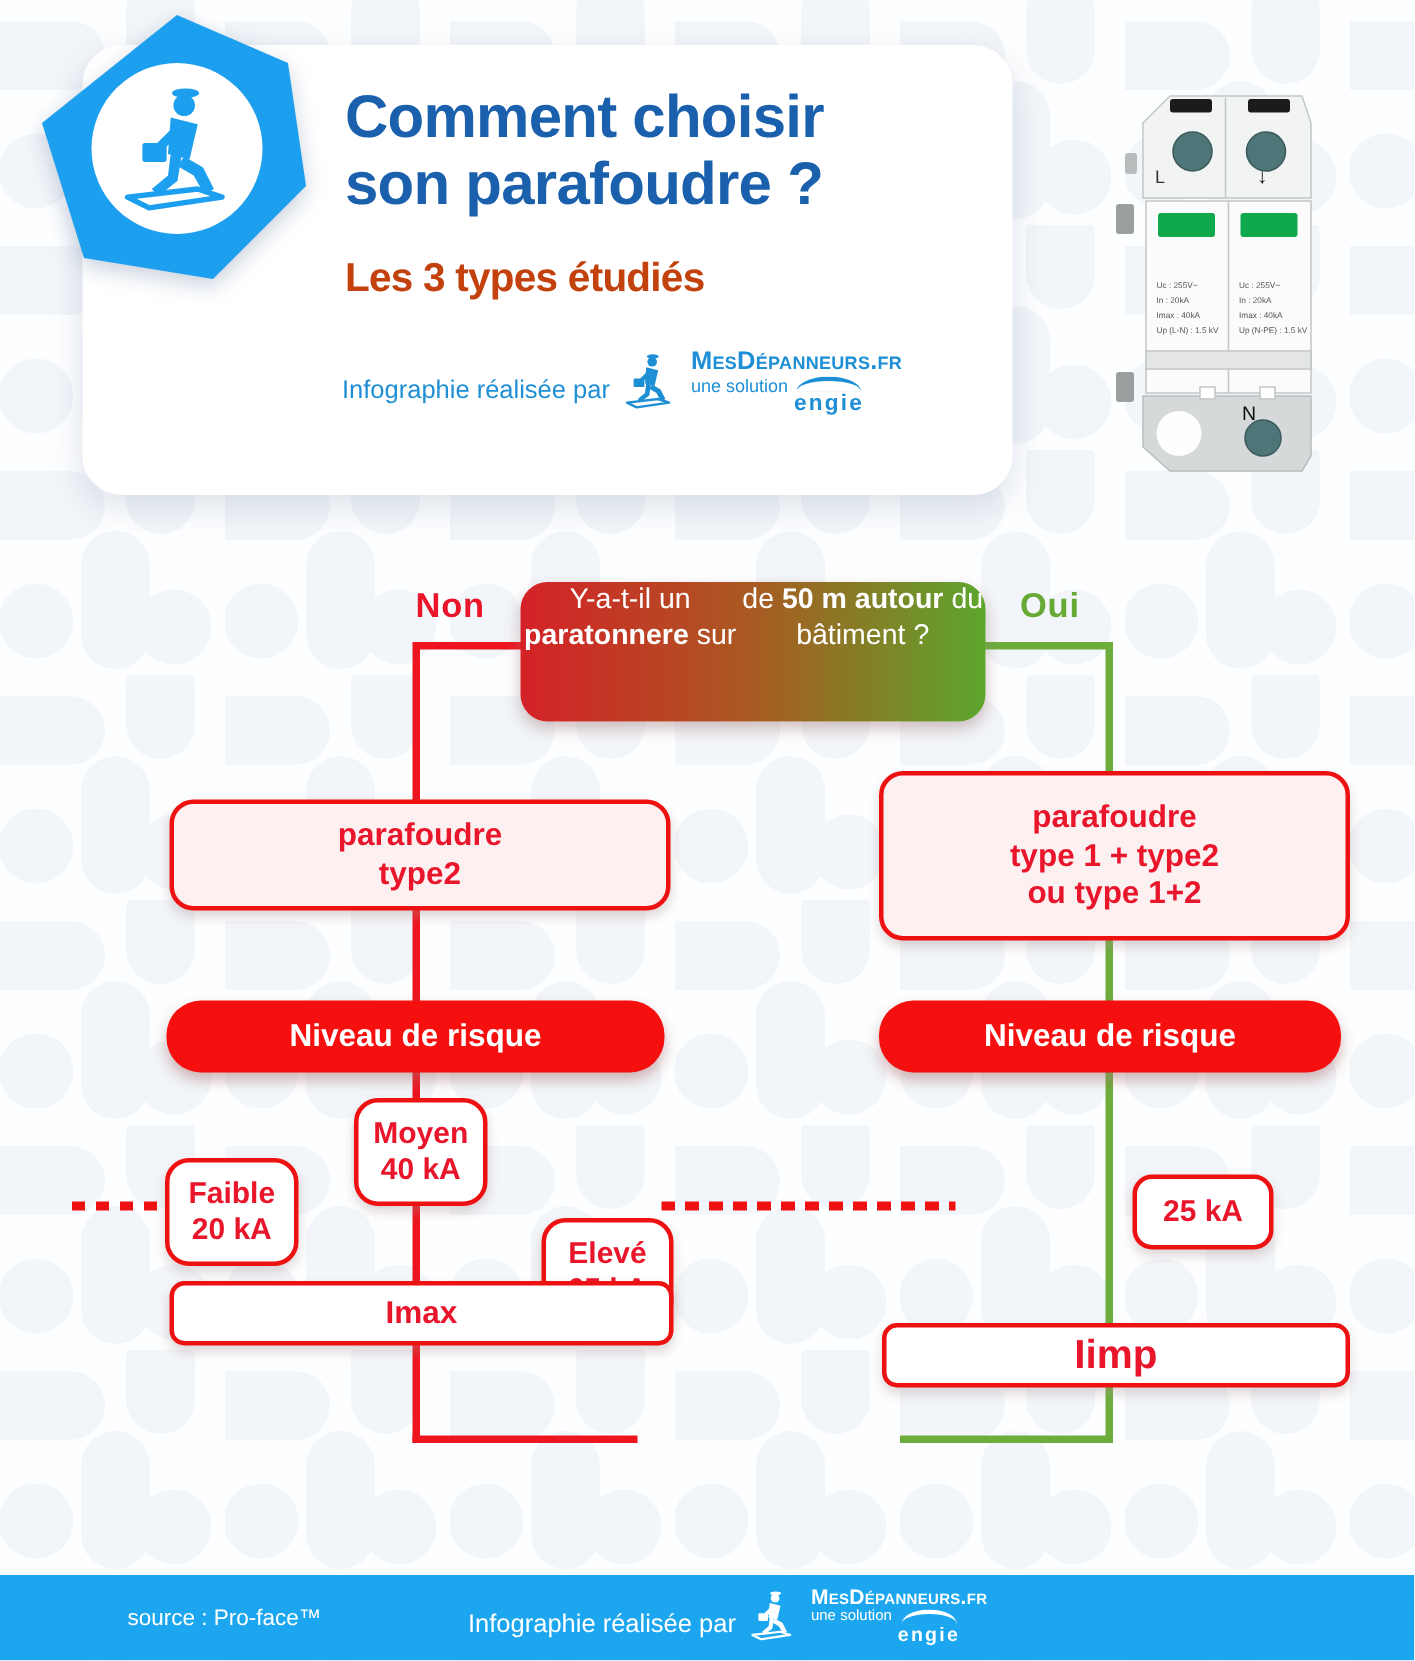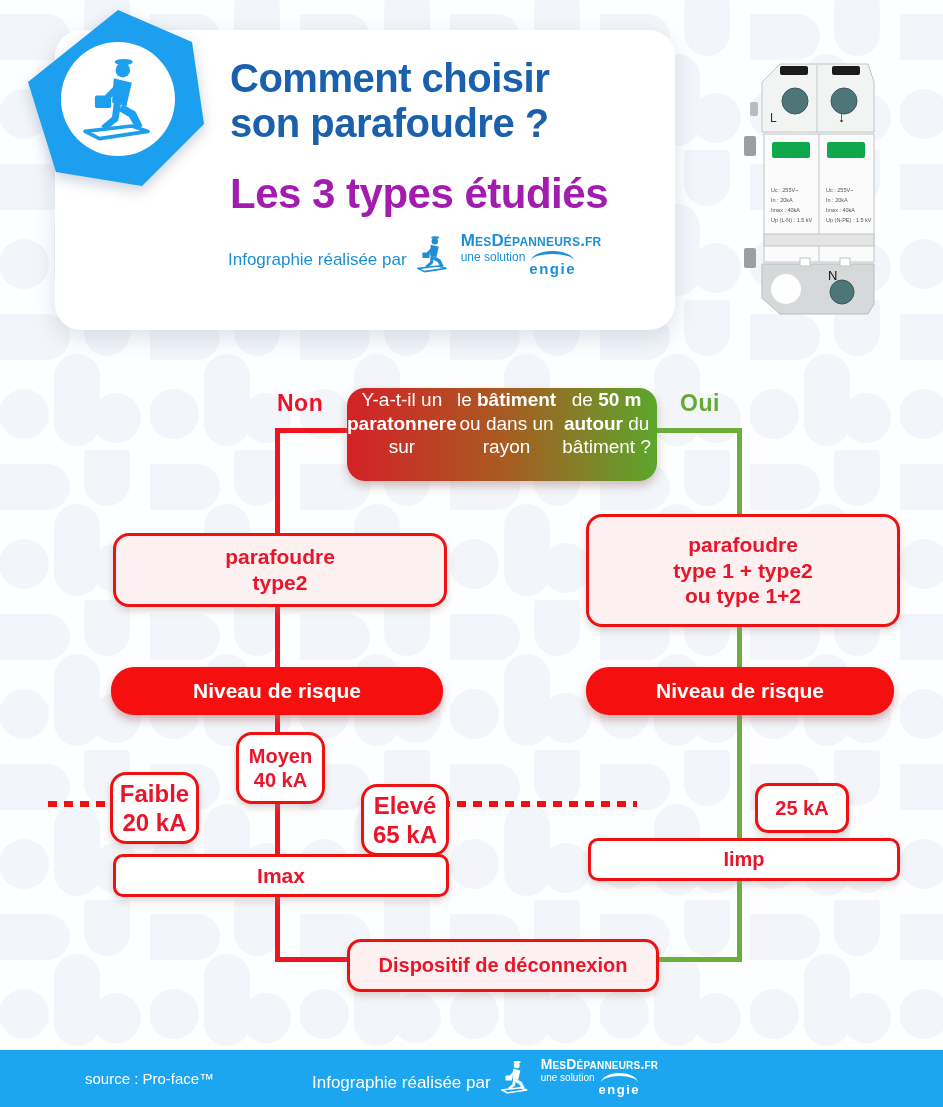--- a/index.html
+++ b/index.html
@@ -2,21 +2,21 @@
 <html><head>
 <meta charset="utf-8">
 <style>
   html,body{margin:0;padding:0;background:#fff;}
   .canvas{position:relative;width:943px;height:1107px;overflow:hidden;
           font-family:"Liberation Sans",sans-serif;background:#fdfeff;}
   .abs{position:absolute;}
   
   .header-card{background:#fff;border-radius:26px;box-shadow:0 8px 22px rgba(140,155,180,.28);}
   .title{font-weight:bold;font-size:40px;line-height:1.13;letter-spacing:-0.5px;color:#1a60ac;}
-  .subtitle{font-weight:bold;font-size:42px;letter-spacing:-0.5px;color:#a21caf;}
+  .subtitle{font-weight:bold;font-size:27px;letter-spacing:-0.5px;color:#c2410c;}
   .credit-row{display:flex;align-items:center;gap:7px;color:#1e8fd5;}
   .credit-prefix{font-size:17px;margin-top:12px;}
   .brand-text{line-height:1;}
   .brand-name{font-weight:bold;font-variant:small-caps;font-size:17px;letter-spacing:.2px;}
   .brand-sub{display:flex;align-items:flex-start;gap:4px;font-size:12px;margin-top:2px;}
   .engie{display:inline-block;text-align:left;}
   .engie-arc{height:7px;border-top:3px solid currentColor;border-radius:50%/100% 100% 0 0;margin:0 2px 0 2px;}
   .engie-word{font-weight:bold;font-size:15px;letter-spacing:1.5px;text-transform:lowercase;line-height:1;}
   
   .edge-label{font-weight:bold;font-size:23px;letter-spacing:.5px;}
@@ -162,59 +162,57 @@
   <div class="hline" style="left:600px;top:957px;width:142px;height:5px;background:#6cad3c"></div>
 
   <div class="dotted" style="left:48px;top:801px;width:62px"></div>
   <div class="dotted" style="left:441px;top:801px;width:196px"></div>
 
   <div class="abs edge-label boxlayer" style="left:277px;top:390px;color:#e8152b">Non</div>
   <div class="abs edge-label boxlayer" style="left:680px;top:390px;color:#66a934">Oui</div>
 
   <div class="abs q-box boxlayer" style="left:347px;top:388px;width:310px;height:93px">
     <div><span>Y-a-t-il un </span><b>paratonnere</b><span> sur</span></div>
-    <div><span>le </span><b>bâtiment</b><span> ou dans un rayon</span></div>
     <div><span>de </span><b>50 m autour</b><span> du bâtiment ?</span></div>
   </div>
 
   <div class="abs outline-box pink boxlayer" style="left:113px;top:533px;width:328px;height:68px;font-size:21px">
     <div>parafoudre</div>
     <div>type2</div>
   </div>
   <div class="abs red-box boxlayer" style="left:111px;top:667px;width:332px;height:48px">Niveau de risque</div>
 
-  <div class="abs outline-box boxlayer" style="left:110px;top:772px;width:83px;height:66px;font-size:24px">
+  <div class="abs outline-box boxlayer" style="left:110px;top:772px;width:83px;height:66px;font-size:20px">
     <div>Faible</div>
     <div>20 kA</div>
   </div>
   <div class="abs outline-box boxlayer" style="left:236px;top:732px;width:83px;height:66px;font-size:20px">
     <div>Moyen</div>
     <div>40 kA</div>
   </div>
-  <div class="abs outline-box boxlayer" style="left:361px;top:784px;width:82px;height:66px;font-size:24px">
+  <div class="abs outline-box boxlayer" style="left:361px;top:812px;width:82px;height:66px;font-size:20px">
     <div>Elevé</div>
     <div>65 kA</div>
   </div>
 
   <div class="abs outline-box boxlayer" style="left:113px;top:854px;width:330px;height:37px;font-size:21px;border-radius:10px">Imax</div>
 
   <div class="abs outline-box pink boxlayer" style="left:586px;top:514px;width:308px;height:107px;font-size:21px">
     <div>parafoudre</div>
     <div>type 1 + type2</div>
     <div>ou type 1+2</div>
   </div>
   <div class="abs red-box boxlayer" style="left:586px;top:667px;width:308px;height:48px">Niveau de risque</div>
 
   <div class="abs outline-box boxlayer" style="left:755px;top:783px;width:88px;height:44px;font-size:20px;border-radius:13px">
     <div>25 kA</div>
   </div>
 
-  <div class="abs outline-box boxlayer" style="left:588px;top:838px;width:306px;height:37px;font-size:20px;border-radius:10px">Iimp</div>
-
-  <div class="abs outline-box pink boxlayer" style="left:347px;top:939px;width:306px;height:47px;font-size:20px;border-radius:14px">Dispositif de déconnexion</div>
+  <div class="abs outline-box boxlayer" style="left:588px;top:882px;width:306px;height:37px;font-size:27px;border-radius:10px">Iimp</div>
+
 
   <div class="abs footer-bar boxlayer" style="left:0;top:1050px;width:943px;height:57px">
     <span class="abs footer-source" style="left:85px;top:20px">source : Pro-face™</span>
     <div class="abs footer-credit" style="left:312px;top:7px">
       <span class="credit-prefix">Infographie réalisée par</span>
       <svg width="36" height="36" viewBox="0 0 100 100" style="color:#fff">
           <use href="#worker"></use>
         </svg>
       <span class="brand-text">
         <span class="brand-name" style="display:block">MesDépanneurs.fr</span>

